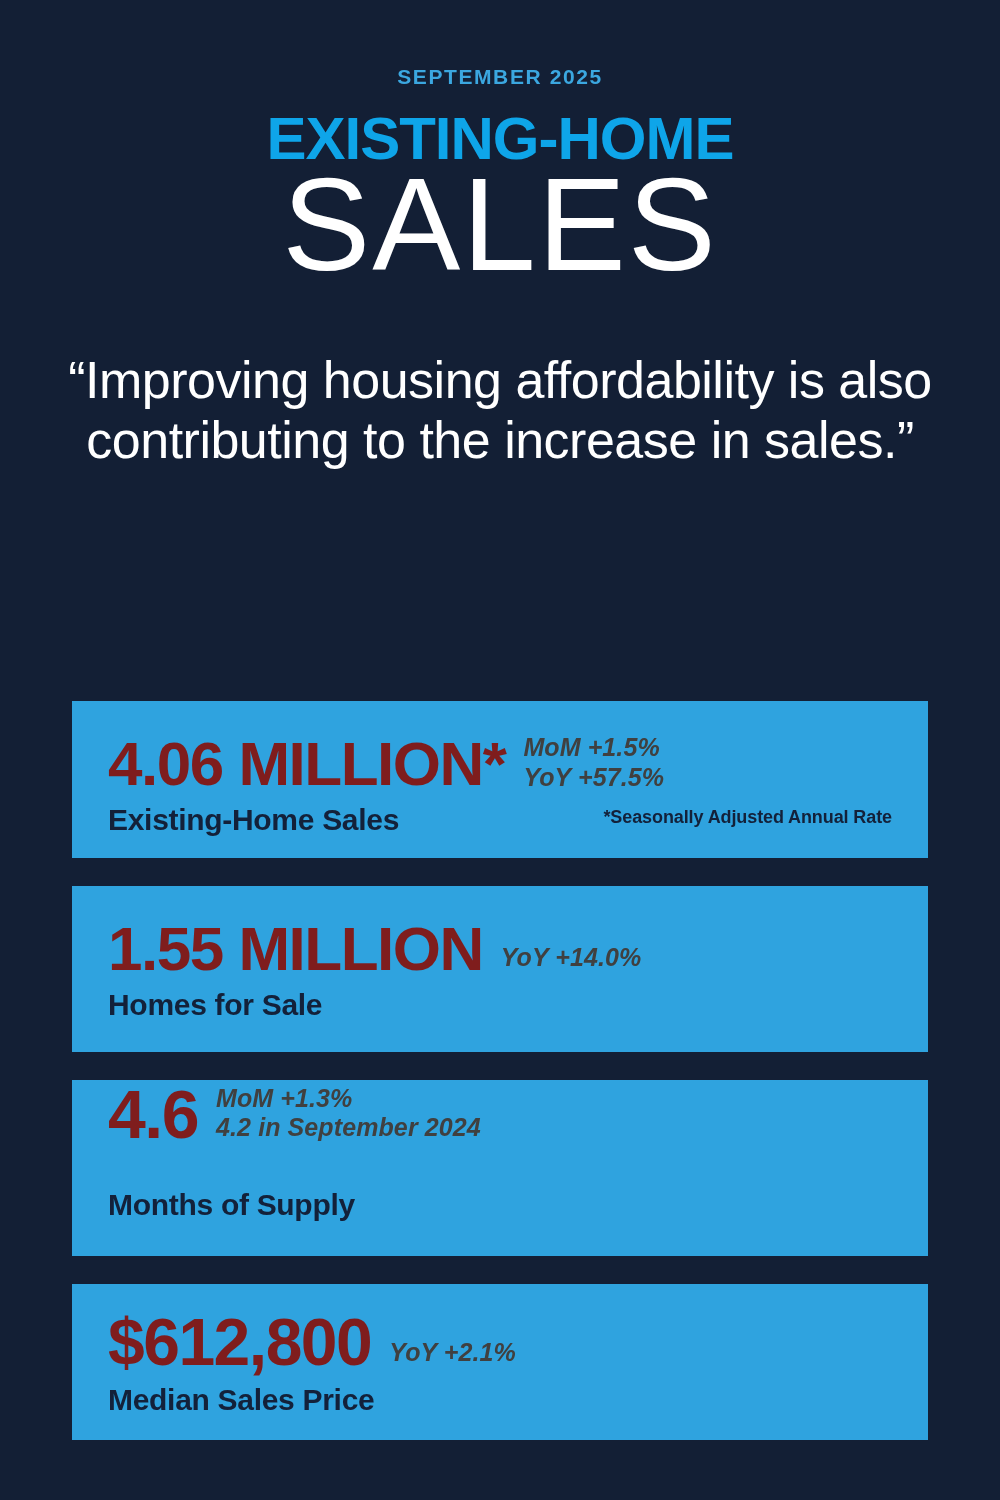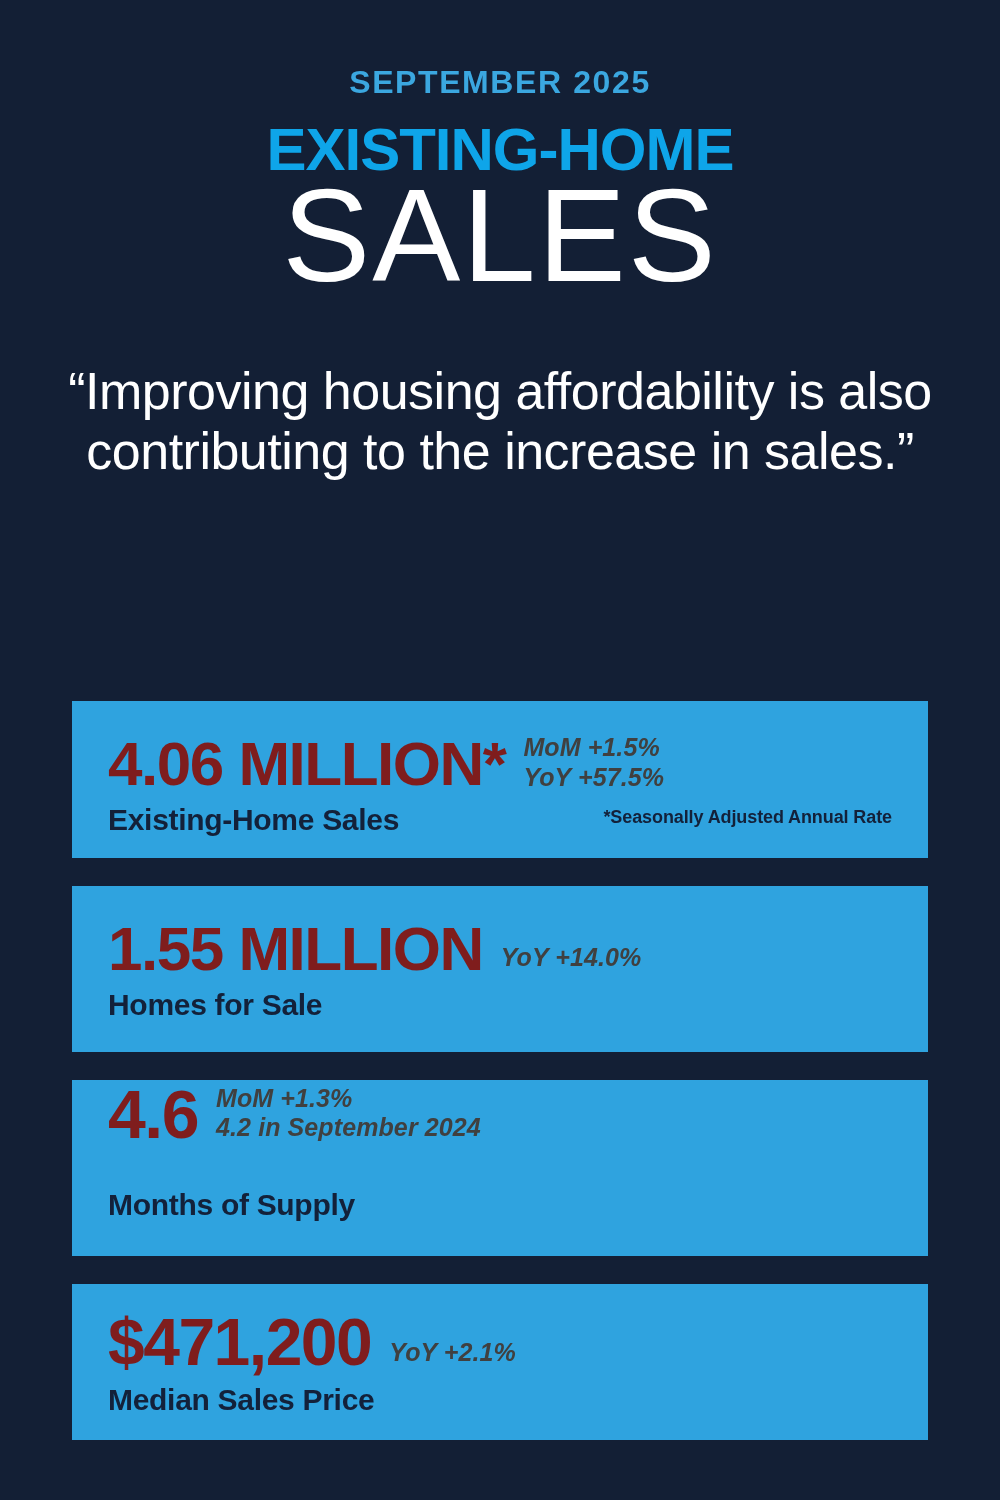--- a/index.html
+++ b/index.html
@@ -17,21 +17,21 @@
   }
 
   
   .header {
     padding-top:66px;
     text-align:center;
   }
 
   .eyebrow {
     color:#3BA7E0;
-    font-size:32px;
+    font-size:21px;
     font-weight:bold;
     letter-spacing:1.6px;
     line-height:1;
   }
 
   .title-main {
     color:#0ea5e9;
     font-size:60px;
     font-weight:bold;
     letter-spacing:-1px;
@@ -215,21 +215,21 @@
           <span class="delta">4.2 in September 2024</span>
         </span>
       </div>
       <div class="stat-label">Months of Supply</div>
     </div>
   </div>
 
   <div class="card card-4">
     <div class="card-inner">
       <div class="stat-row">
-        <span class="stat-value">$471,200</span>
+        <span class="stat-value">$612,800</span>
         <span class="stat-deltas">
           <span class="delta">YoY +2.1%</span>
         </span>
       </div>
       <div class="stat-label">Median Sales Price</div>
     </div>
   </div>
 
 </div>
 

